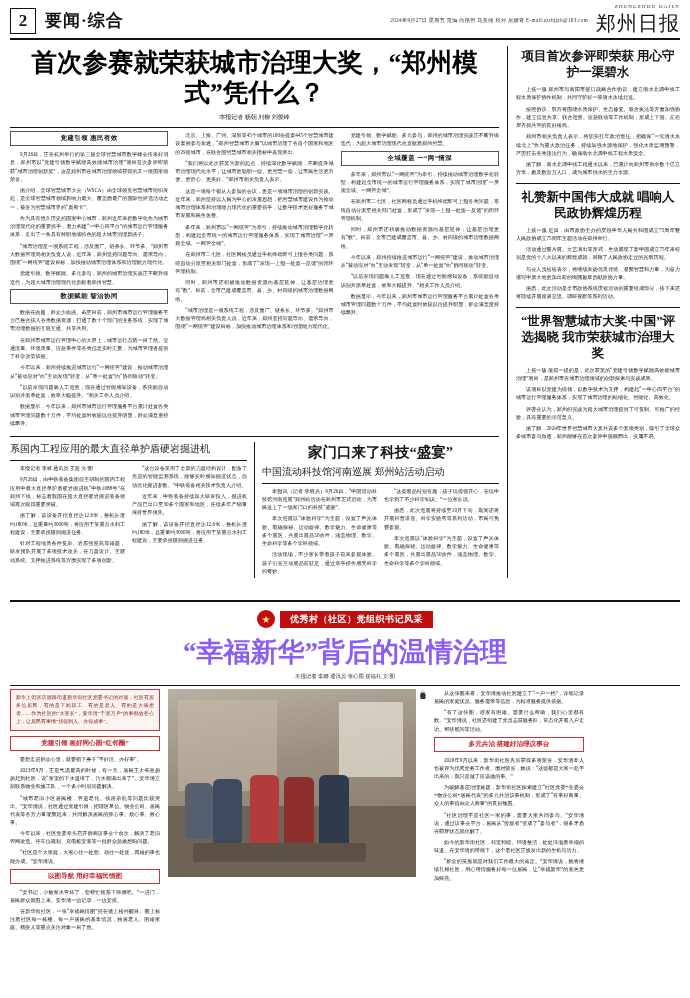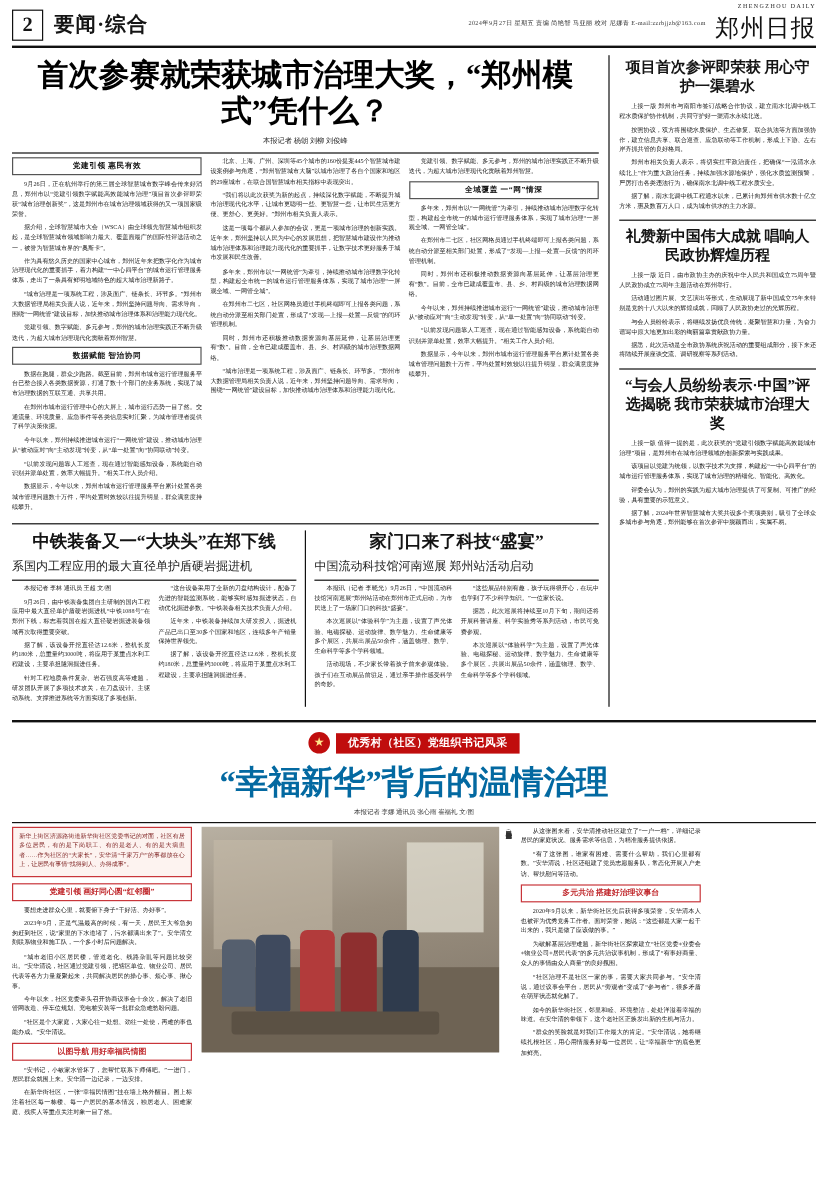--- a/index.html
+++ b/index.html
@@ -163,21 +163,21 @@
     color: #fff;
     font-size: 9px;
     font-weight: bold;
     padding: 2px 10px;
     letter-spacing: .5px;
   }
   .feature-title {
     font-size: 27px;
     font-weight: bold;
     text-align: center;
-    color: #0369a1;
+    color: #8b5cf6;
     margin: 6px 0 3px 0;
   }
   .feature-sub {
     font-size: 8.5px;
     text-align: center;
     color: #111;
     margin-bottom: 3px;
   }
   .feature-byline {
     font-size: 5.4px;
@@ -296,21 +296,20 @@
           <p>在郑州市二七区，社区网格员通过手机终端即可上报各类问题，系统自动分派至相关部门处置，形成了“发现—上报—处置—反馈”的闭环管理机制。</p>
           <p>同时，郑州市还积极推动数据资源向基层延伸，让基层治理更有“数”。目前，全市已建成覆盖市、县、乡、村四级的城市治理数据网络。</p>
           <p>今年以来，郑州持续推进城市运行“一网统管”建设，推动城市治理从“被动应对”向“主动发现”转变，从“单一处置”向“协同联动”转变。</p>
           <p>“以前发现问题靠人工巡查，现在通过智能感知设备，系统能自动识别并派单处置，效率大幅提升。”相关工作人员介绍。</p>
           <p>数据显示，今年以来，郑州市城市运行管理服务平台累计处置各类城市管理问题数十万件，平均处置时效较以往提升明显，群众满意度持续攀升。</p>
         </div>
       </div>
 
       <div class="band2">
         <div class="half">
-          <div class="h2">中铁装备又一“大块头”在郑下线</div>
           <div class="sub-h2">系国内工程应用的最大直径单护盾硬岩掘进机</div>
           <div class="rule-thin"></div>
           <div class="cols">
             <div class="col">
               <p>本报记者 李林 通讯员 王超 文/图</p>
               <p>9月26日，由中铁装备集团自主研制的国内工程应用中最大直径单护盾硬岩掘进机“中铁1088号”在郑州下线，标志着我国在超大直径硬岩掘进装备领域再次取得重要突破。</p>
               <p>据了解，该设备开挖直径达12.6米，整机长度约180米，总重量约3000吨，将应用于某重点水利工程建设，主要承担隧洞掘进任务。</p>
               <p>针对工程地质条件复杂、岩石强度高等难题，研发团队开展了多项技术攻关，在刀盘设计、主驱动系统、支撑推进系统等方面实现了多项创新。</p>
             </div>
             <div class="col">
@@ -354,21 +353,21 @@
       <div class="r-rule"></div>
       <div>
         <div class="r-title">礼赞新中国伟大成就 唱响人民政协辉煌历程</div>
         <p>上接一版 近日，由市政协主办的庆祝中华人民共和国成立75周年暨人民政协成立75周年主题活动在郑州举行。</p>
         <p>活动通过图片展、文艺演出等形式，生动展现了新中国成立75年来特别是党的十八大以来的辉煌成就，回顾了人民政协走过的光辉历程。</p>
         <p>与会人员纷纷表示，将继续发扬优良传统，凝聚智慧和力量，为奋力谱写中原大地更加出彩的绚丽篇章贡献政协力量。</p>
         <p>据悉，此次活动是全市政协系统庆祝活动的重要组成部分，接下来还将陆续开展座谈交流、调研视察等系列活动。</p>
       </div>
       <div class="r-rule"></div>
       <div>
-        <div class="r-title">“与会人员纷纷表示·中国”评选揭晓 我市荣获城市治理大奖</div>
+        <div class="r-title">“世界智慧城市大奖·中国”评选揭晓 我市荣获城市治理大奖</div>
         <p>上接一版 值得一提的是，此次获奖的“党建引领数字赋能高效能城市治理”项目，是郑州市在城市治理领域的创新探索与实践成果。</p>
         <p>该项目以党建为统领，以数字技术为支撑，构建起“一中心四平台”的城市运行管理服务体系，实现了城市治理的精细化、智能化、高效化。</p>
         <p>评委会认为，郑州的实践为超大城市治理提供了可复制、可推广的经验，具有重要的示范意义。</p>
         <p>据了解，2024年世界智慧城市大奖共设多个奖项类别，吸引了全球众多城市参与角逐，郑州能够在首次参评中脱颖而出，实属不易。</p>
       </div>
     </div>
   </div>
 
   <div class="bottom">
     <div class="banner">

